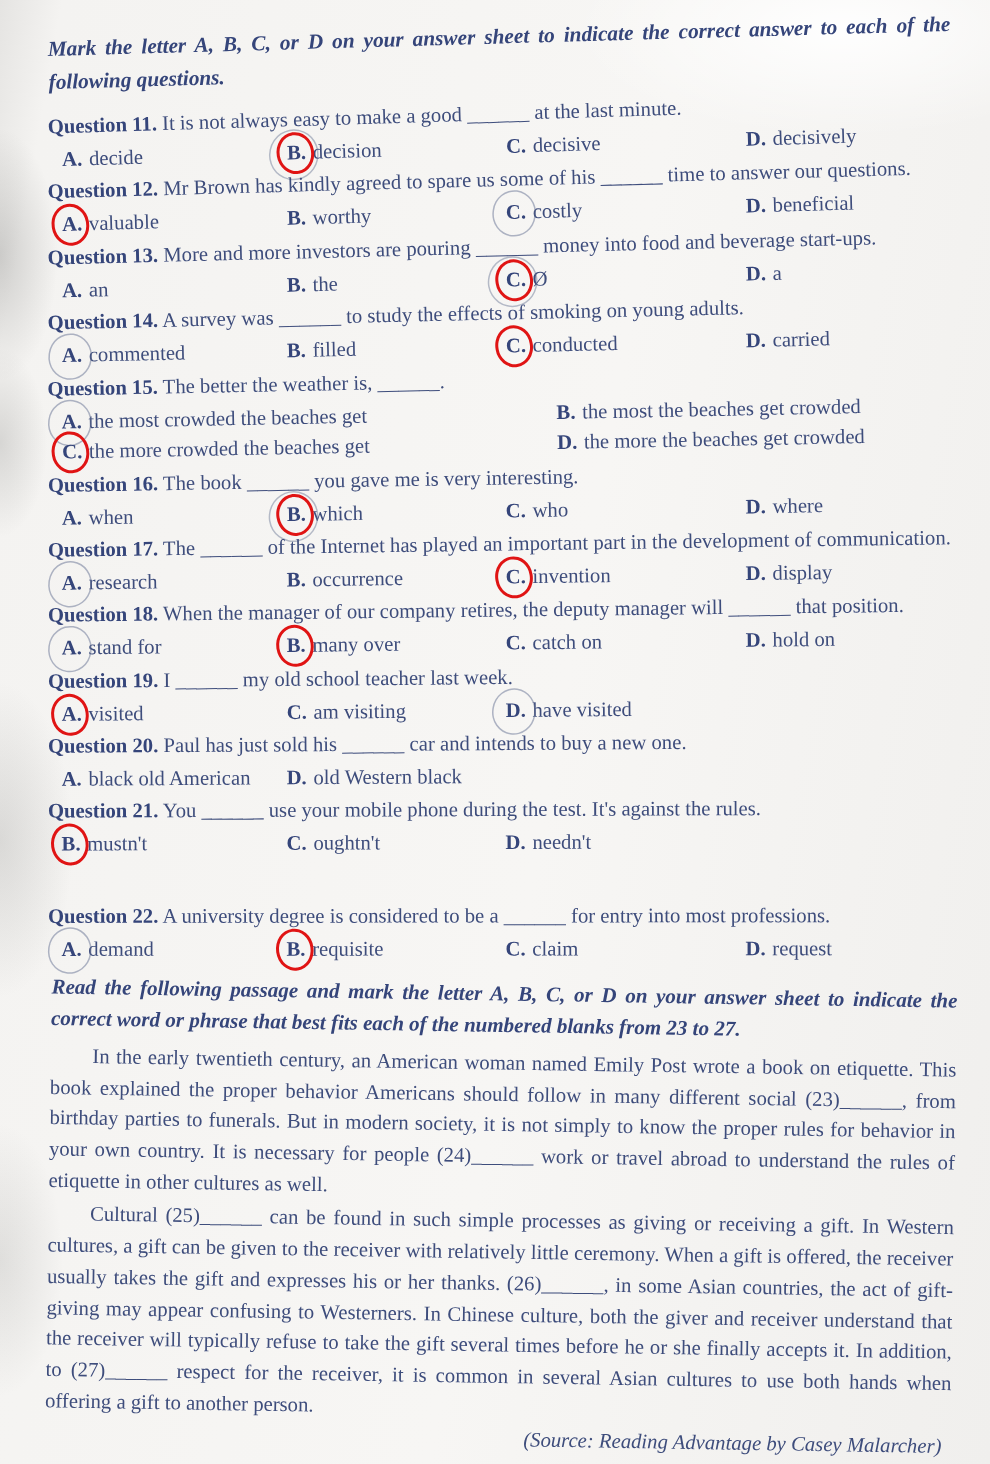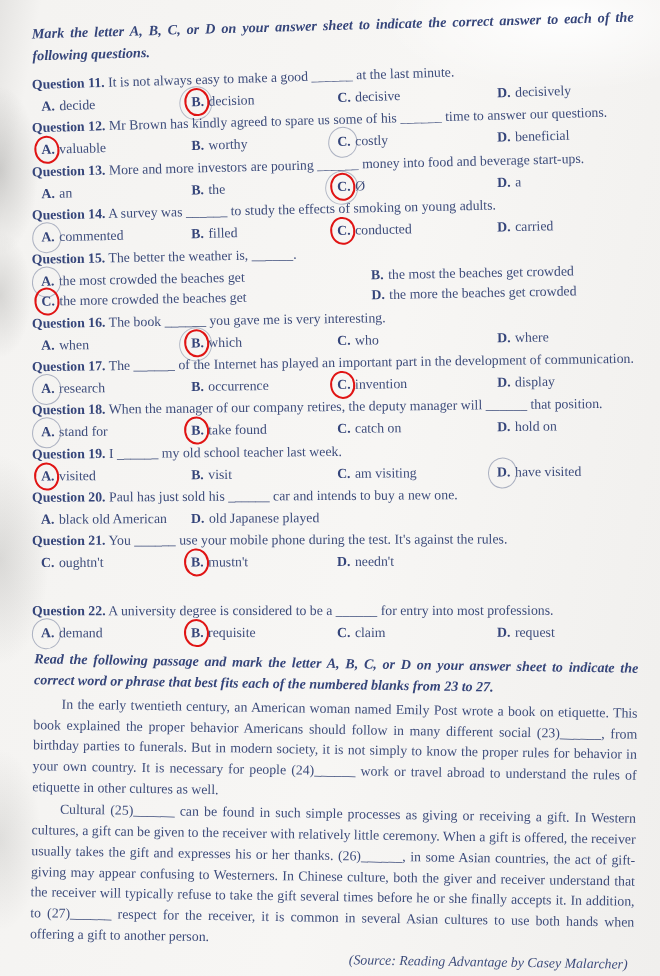--- a/index.html
+++ b/index.html
@@ -202,52 +202,51 @@
           <span class="opt"><span class="letter m-red">C.</span><span> invention</span></span>
           <span class="opt"><span class="letter">D.</span><span> display</span></span>
         </div>
   </div>
       <div class="q" style="transform: rotate(-0.65deg);">
     <div class="q-line">
       <span class="q-label">Question 18.</span><span> When the manager of our company retires, the deputy manager will ______ that position.</span>
     </div>
     <div class="opts">
           <span class="opt"><span class="letter m-pencil">A.</span><span> stand for</span></span>
-          <span class="opt"><span class="letter m-red">B.</span><span> take found</span></span>
+          <span class="opt"><span class="letter m-red">B.</span><span> many over</span></span>
           <span class="opt"><span class="letter">C.</span><span> catch on</span></span>
           <span class="opt"><span class="letter">D.</span><span> hold on</span></span>
         </div>
   </div>
       <div class="q" style="transform: rotate(-0.5deg);">
     <div class="q-line">
       <span class="q-label">Question 19.</span><span> I ______ my old school teacher last week.</span>
     </div>
     <div class="opts">
           <span class="opt"><span class="letter m-red">A.</span><span> visited</span></span>
-          <span class="opt"><span class="letter">B.</span><span> visit</span></span>
           <span class="opt"><span class="letter">C.</span><span> am visiting</span></span>
           <span class="opt"><span class="letter m-pencil">D.</span><span> have visited</span></span>
         </div>
   </div>
       <div class="q" style="transform: rotate(-0.35deg);">
     <div class="q-line">
       <span class="q-label">Question 20.</span><span> Paul has just sold his ______ car and intends to buy a new one.</span>
     </div>
     <div class="opts">
           <span class="opt"><span class="letter">A.</span><span> black old American</span></span>
-          <span class="opt"><span class="letter">D.</span><span> old Japanese played</span></span>
+          <span class="opt"><span class="letter">D.</span><span> old Western black</span></span>
         </div>
   </div>
       <div class="q" style="transform: rotate(-0.2deg);">
     <div class="q-line">
       <span class="q-label">Question 21.</span><span> You ______ use your mobile phone during the test. It's against the rules.</span>
     </div>
     <div class="opts">
+          <span class="opt"><span class="letter m-red">B.</span><span> mustn't</span></span>
           <span class="opt"><span class="letter">C.</span><span> oughtn't</span></span>
-          <span class="opt"><span class="letter m-red">B.</span><span> mustn't</span></span>
           <span class="opt"><span class="letter">D.</span><span> needn't</span></span>
         </div>
   </div>
       <div class="q" style="transform: rotate(-0.05deg); margin-top: 28px;">
     <div class="q-line">
       <span class="q-label">Question 22.</span><span> A university degree is considered to be a ______ for entry into most professions.</span>
     </div>
     <div class="opts">
           <span class="opt"><span class="letter m-pencil">A.</span><span> demand</span></span>
           <span class="opt"><span class="letter m-red">B.</span><span> requisite</span></span>

